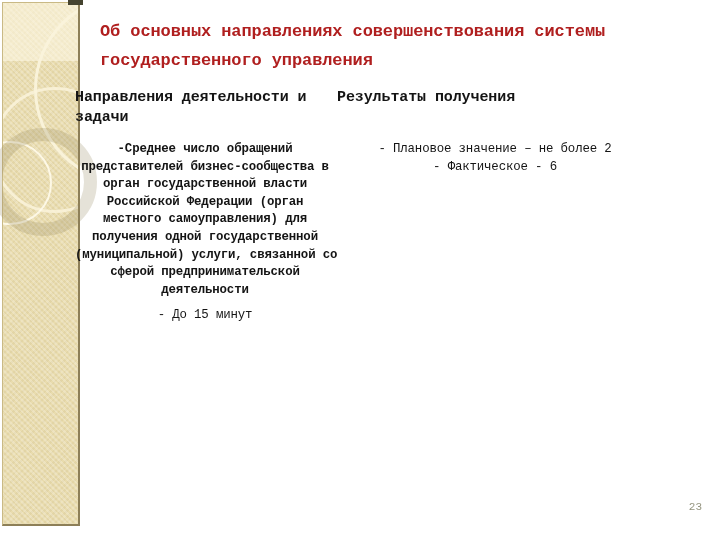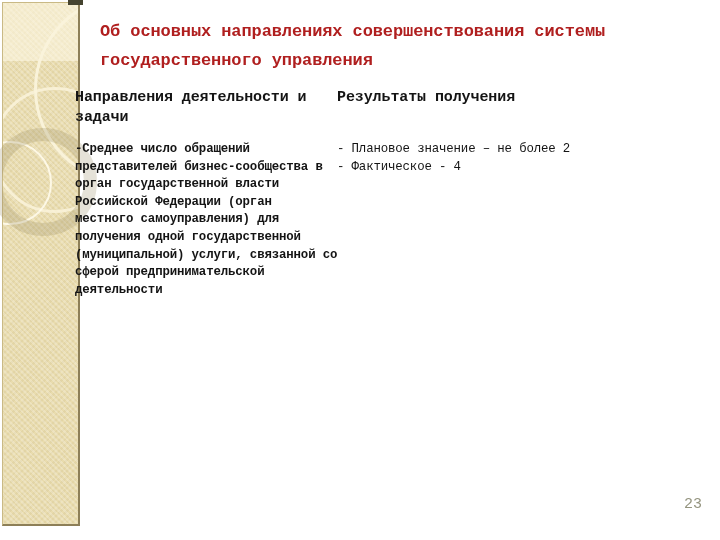--- a/index.html
+++ b/index.html
@@ -99,31 +99,32 @@
     font-weight: 700;
     line-height: 20px;
     white-space: pre;
     letter-spacing: -0.1px;
   }
   .cell {
     font-size: 12.4px;
     line-height: 17.6px;
     white-space: pre;
     letter-spacing: -0.15px;
+    text-align: center;
   }
   .cell.activity { font-weight: 700; }
   .cell.result  { font-weight: 400; }
   .row1 { margin-top: 13px; }
   .row2 { margin-top: 8px; }
 
   .page-number {
     position: absolute;
     right: 18px;
     bottom: 27px;
-    font-size: 15px;
+    font-size: 11px;
     color: #94947f;
   }
 </style>
 </head>
 <body>
 
 <div class="slide">
 
   <div class="left-strip">
     <div class="strip-top-light"></div>
@@ -145,19 +146,20 @@
     <div class="cell activity row1">-Среднее число обращений
 представителей бизнес-сообщества в
 орган государственной власти
 Российской Федерации (орган
 местного самоуправления) для
 получения одной государственной
 (муниципальной) услуги, связанной со
 сферой предпринимательской
 деятельности</div>
     <div class="cell result row1">- Плановое значение – не более 2
-- Фактическое - 4</div>
+- Фактическое - 6</div>
 
+    <div class="cell result row2">- До 15 минут</div>
   </div>
 
   <div class="page-number">23</div>
 
 </div>
 
 </body></html>

